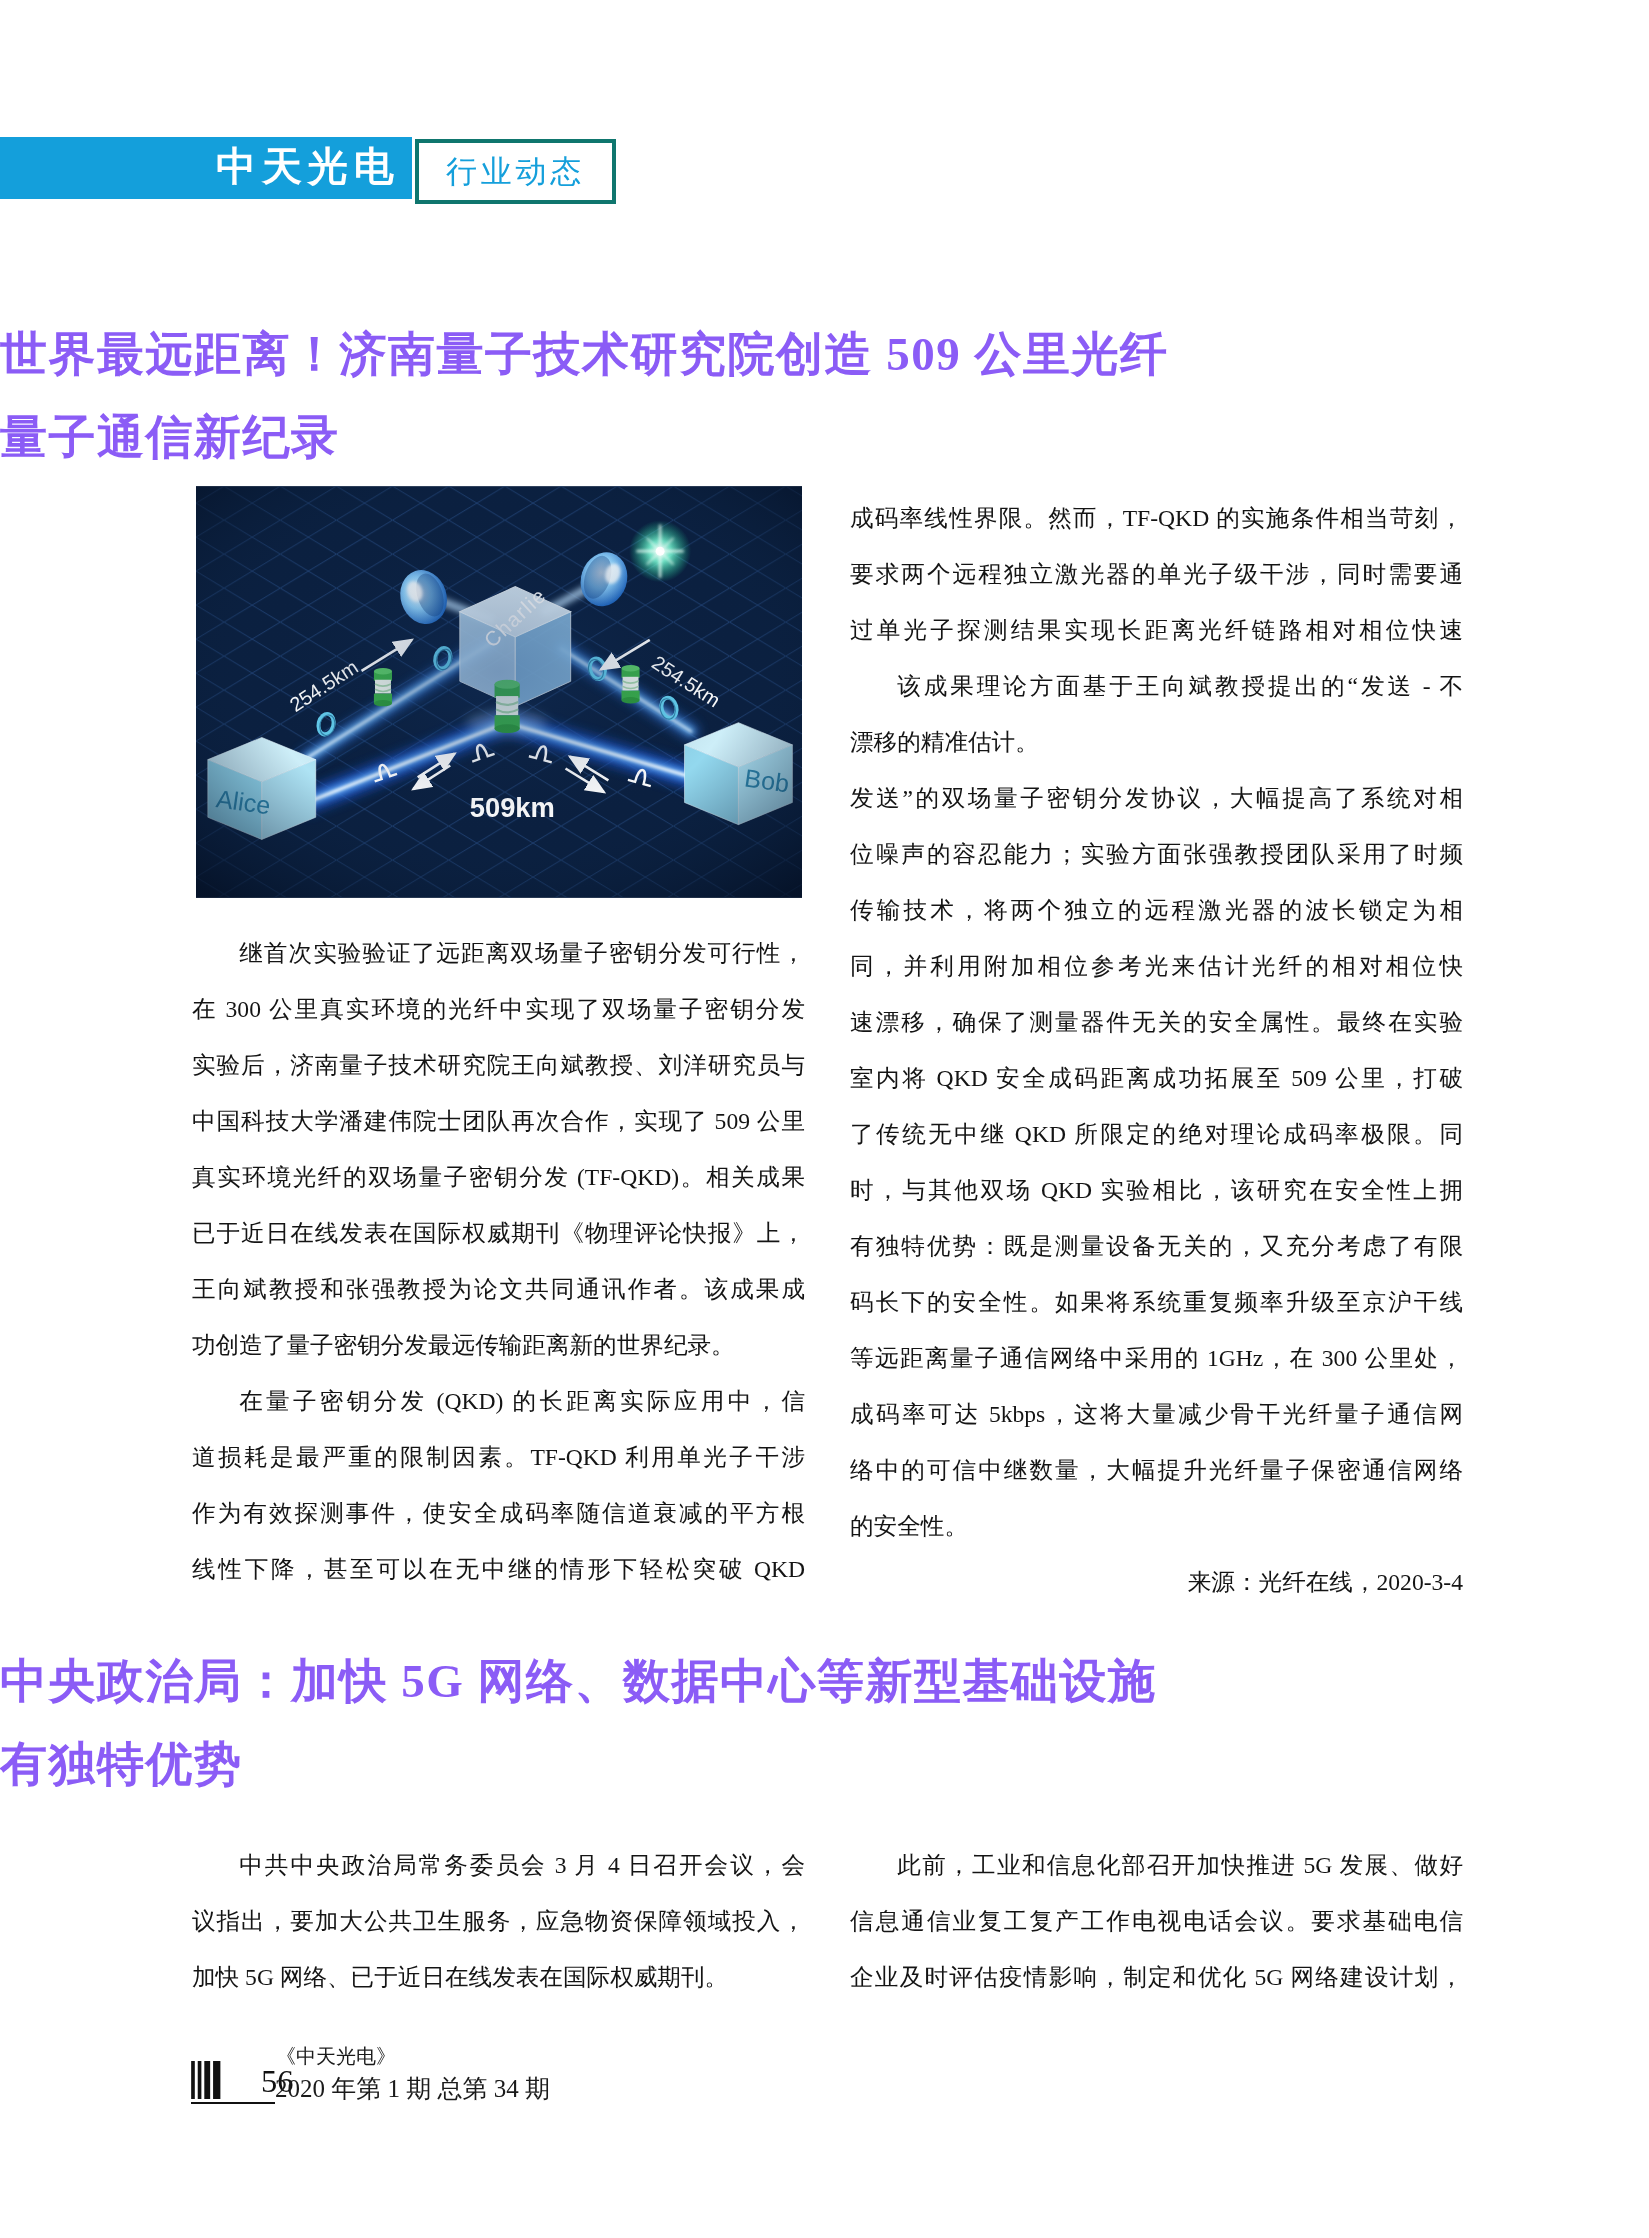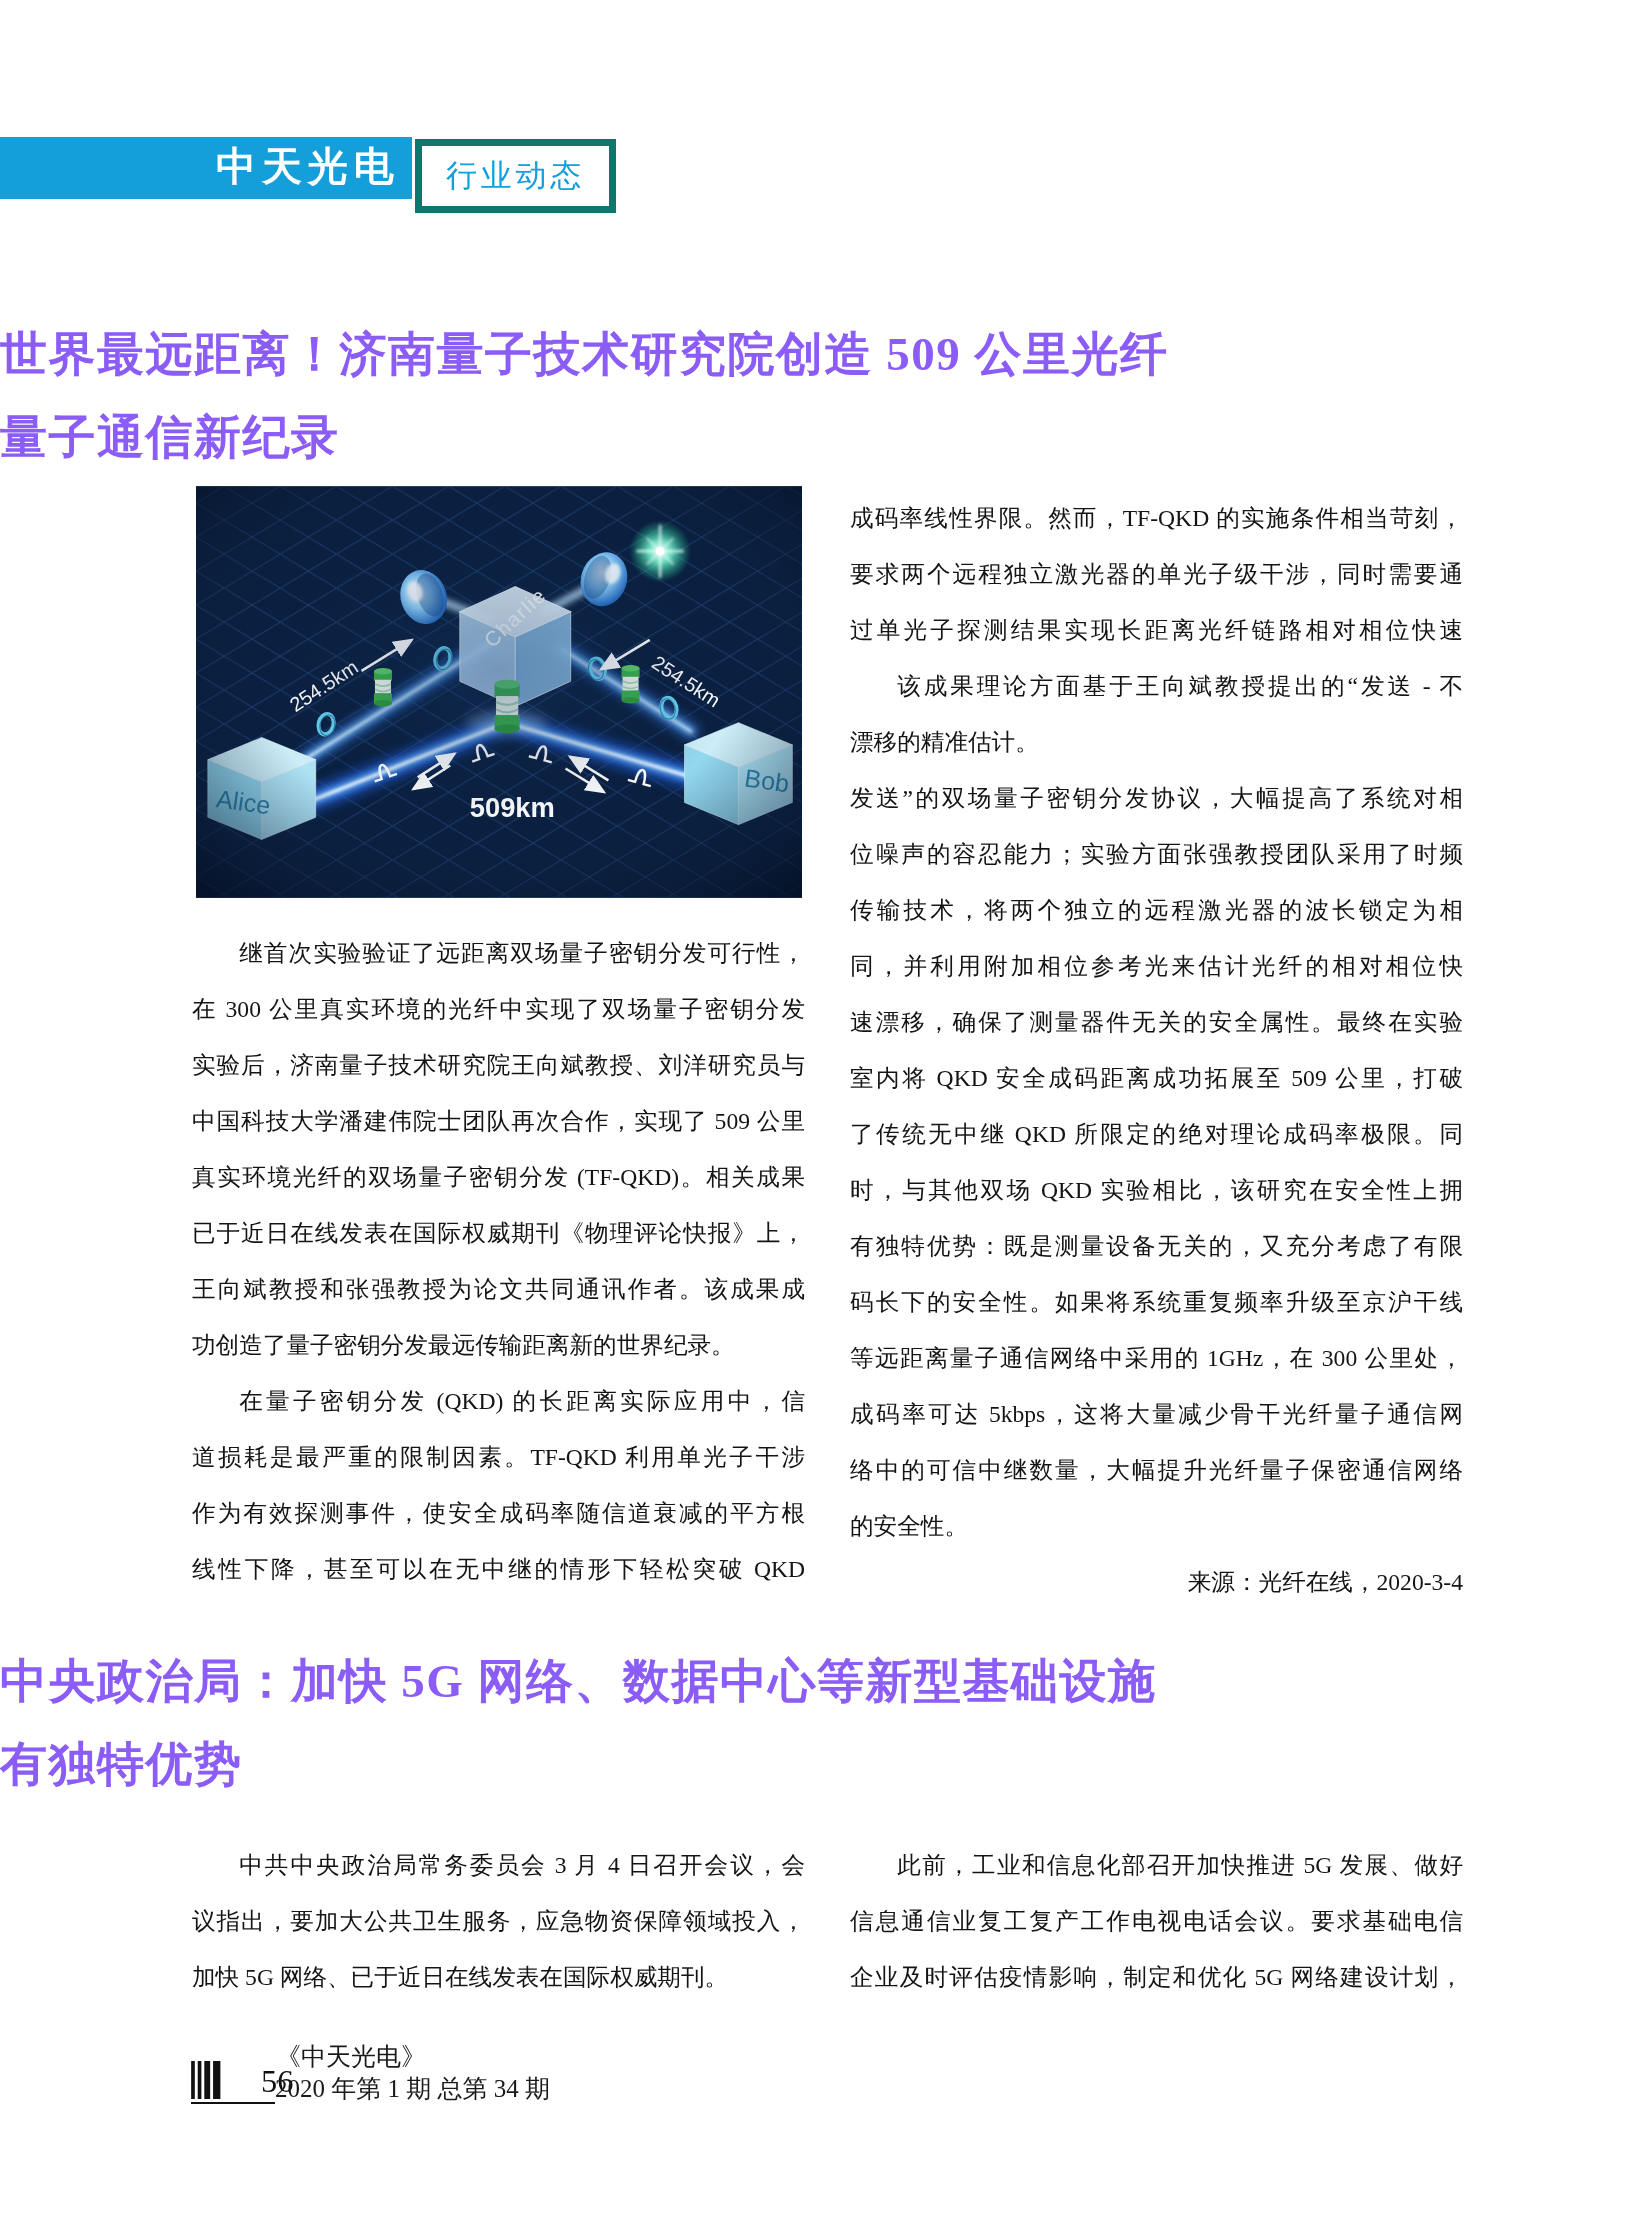--- a/index.html
+++ b/index.html
@@ -4,22 +4,22 @@
 <style>
   html,body{margin:0;padding:0;background:#e8e8e8;}
   .page{position:relative;width:1649px;height:2239px;background:#ffffff;margin:0 auto;
         font-family:"Liberation Serif","DejaVu Serif",serif;overflow:hidden;}
 
   
   .brand-bar{position:absolute;left:0;top:137px;width:412px;height:62px;background:#149fdb;}
   .brand-logo{position:absolute;left:216px;top:50%;transform:translateY(-52%);
         color:#ffffff;font-size:40px;font-weight:bold;letter-spacing:5.9px;
         font-family:"DejaVu Sans","Liberation Sans",sans-serif;}
-  .industry-tab{position:absolute;left:415px;top:139px;width:201px;height:74px;
-        background:#ffffff;border:7px solid #0f766e;box-sizing:border-box;
+  .industry-tab{position:absolute;left:415px;top:139px;width:201px;height:65px;
+        background:#ffffff;border:4px solid #0f766e;box-sizing:border-box;
         display:flex;align-items:center;justify-content:center;
         color:#149fdb;font-size:31px;letter-spacing:3.7px;
         font-family:"Liberation Sans","DejaVu Sans",sans-serif;}
 
   
   .article-title{position:absolute;left:0;width:1649px;text-align:left;
         color:#8b5cf6;font-size:47px;font-weight:600;line-height:83px;letter-spacing:1.5px;}
   #title1{top:313px;}
   #title2{top:1640px;}
 
@@ -36,21 +36,21 @@
   .bline{height:56px;line-height:56px;overflow:hidden;
         text-align:justify;text-align-last:justify;}
   .bline.e{text-align-last:left;}
   .bline.i{text-indent:2em;}
   .bline.src{text-align:right;text-align-last:right;}
 
   
   .fbars{position:absolute;left:191px;top:2061px;}
   .fnum{position:absolute;left:225px;top:2063px;font-size:32.5px;color:#111;margin-left:36px;}
   .frule{position:absolute;left:191px;top:2102px;width:84px;height:2.2px;background:#111;}
-  .fjournal{position:absolute;left:276px;top:2042px;font-size:25px;color:#1a1a1a;line-height:29.6px;}
+  .fjournal{position:absolute;left:276px;top:2042px;font-size:20px;color:#1a1a1a;line-height:29.6px;}
   .fissue{position:absolute;left:275px;top:2073px;font-size:25px;color:#1a1a1a;line-height:32.5px;}
 </style>
 </head>
 <body>
 
 <div class="page">
 
   <div class="brand-bar">
     <span class="brand-logo">中天光电</span>
   </div>

